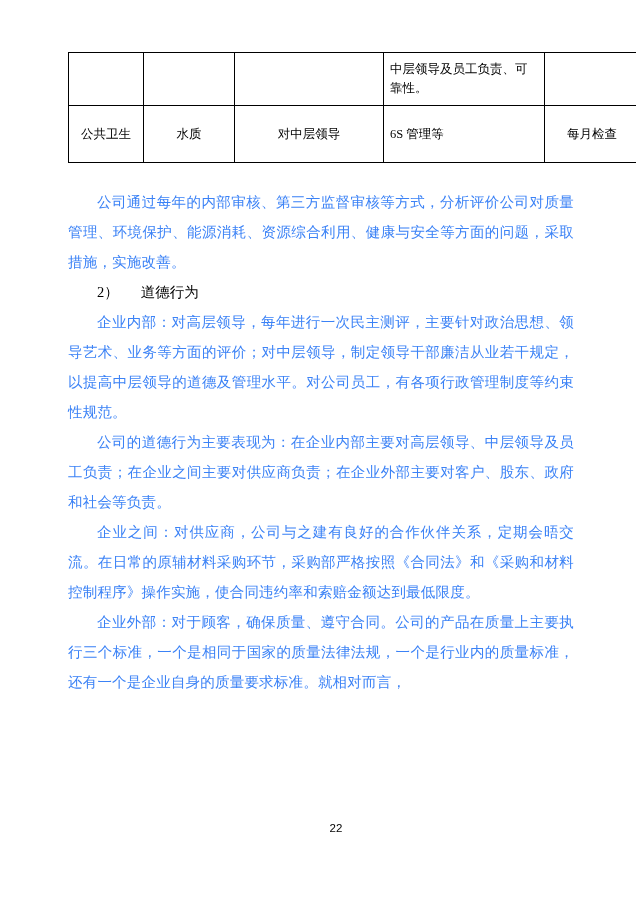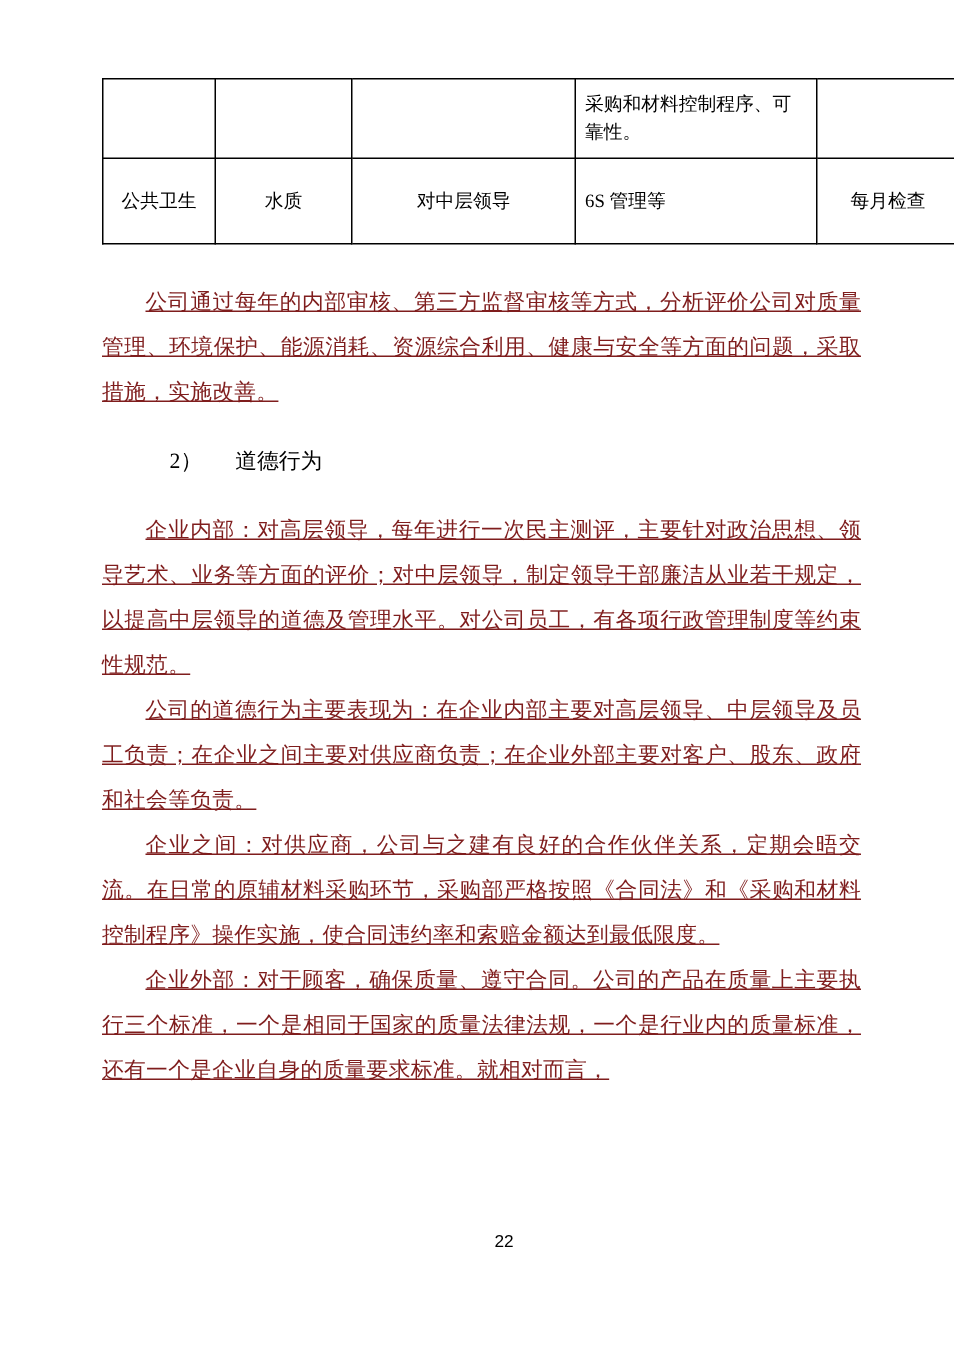--- a/index.html
+++ b/index.html
@@ -53,28 +53,27 @@
   .body-text {
     margin-top: 24px;
   }
   p.para {
     margin: 0 0 0 0;
     font-size: 14.5px;
     line-height: 30px;
     text-align: justify;
     text-justify: inter-ideograph;
     text-indent: 2em;
-    color: #7f1d1d;
+    color: #3b82f6;
     letter-spacing: 0.2px;
-    text-decoration: underline;
   }
   p.para + p.para { margin-top: 0; }
 
   p.list-item {
-    margin: 16px;
+    margin: 0;
     font-size: 14.5px;
     line-height: 30px;
     text-indent: 2em;
     color: #000;
   }
   p.list-item .num {
     letter-spacing: 0;
   }
   p.list-item .gap {
     display: inline-block;
@@ -99,21 +98,21 @@
 
 <div class="page">
   <div class="page-inner">
 
     <table class="doc-table">
       <tbody>
         <tr class="row-cont">
           <td class="c1"></td>
           <td class="c2"></td>
           <td class="c3"></td>
-          <td class="c4">采购和材料控制程序、可靠性。</td>
+          <td class="c4">中层领导及员工负责、可靠性。</td>
           <td class="c5"></td>
         </tr>
         <tr class="row-tall">
           <td class="c1">公共卫生</td>
           <td class="c2">水质</td>
           <td class="c3">对中层领导</td>
           <td class="c4">6S 管理等</td>
           <td class="c5">每月检查</td>
         </tr>
       </tbody>

